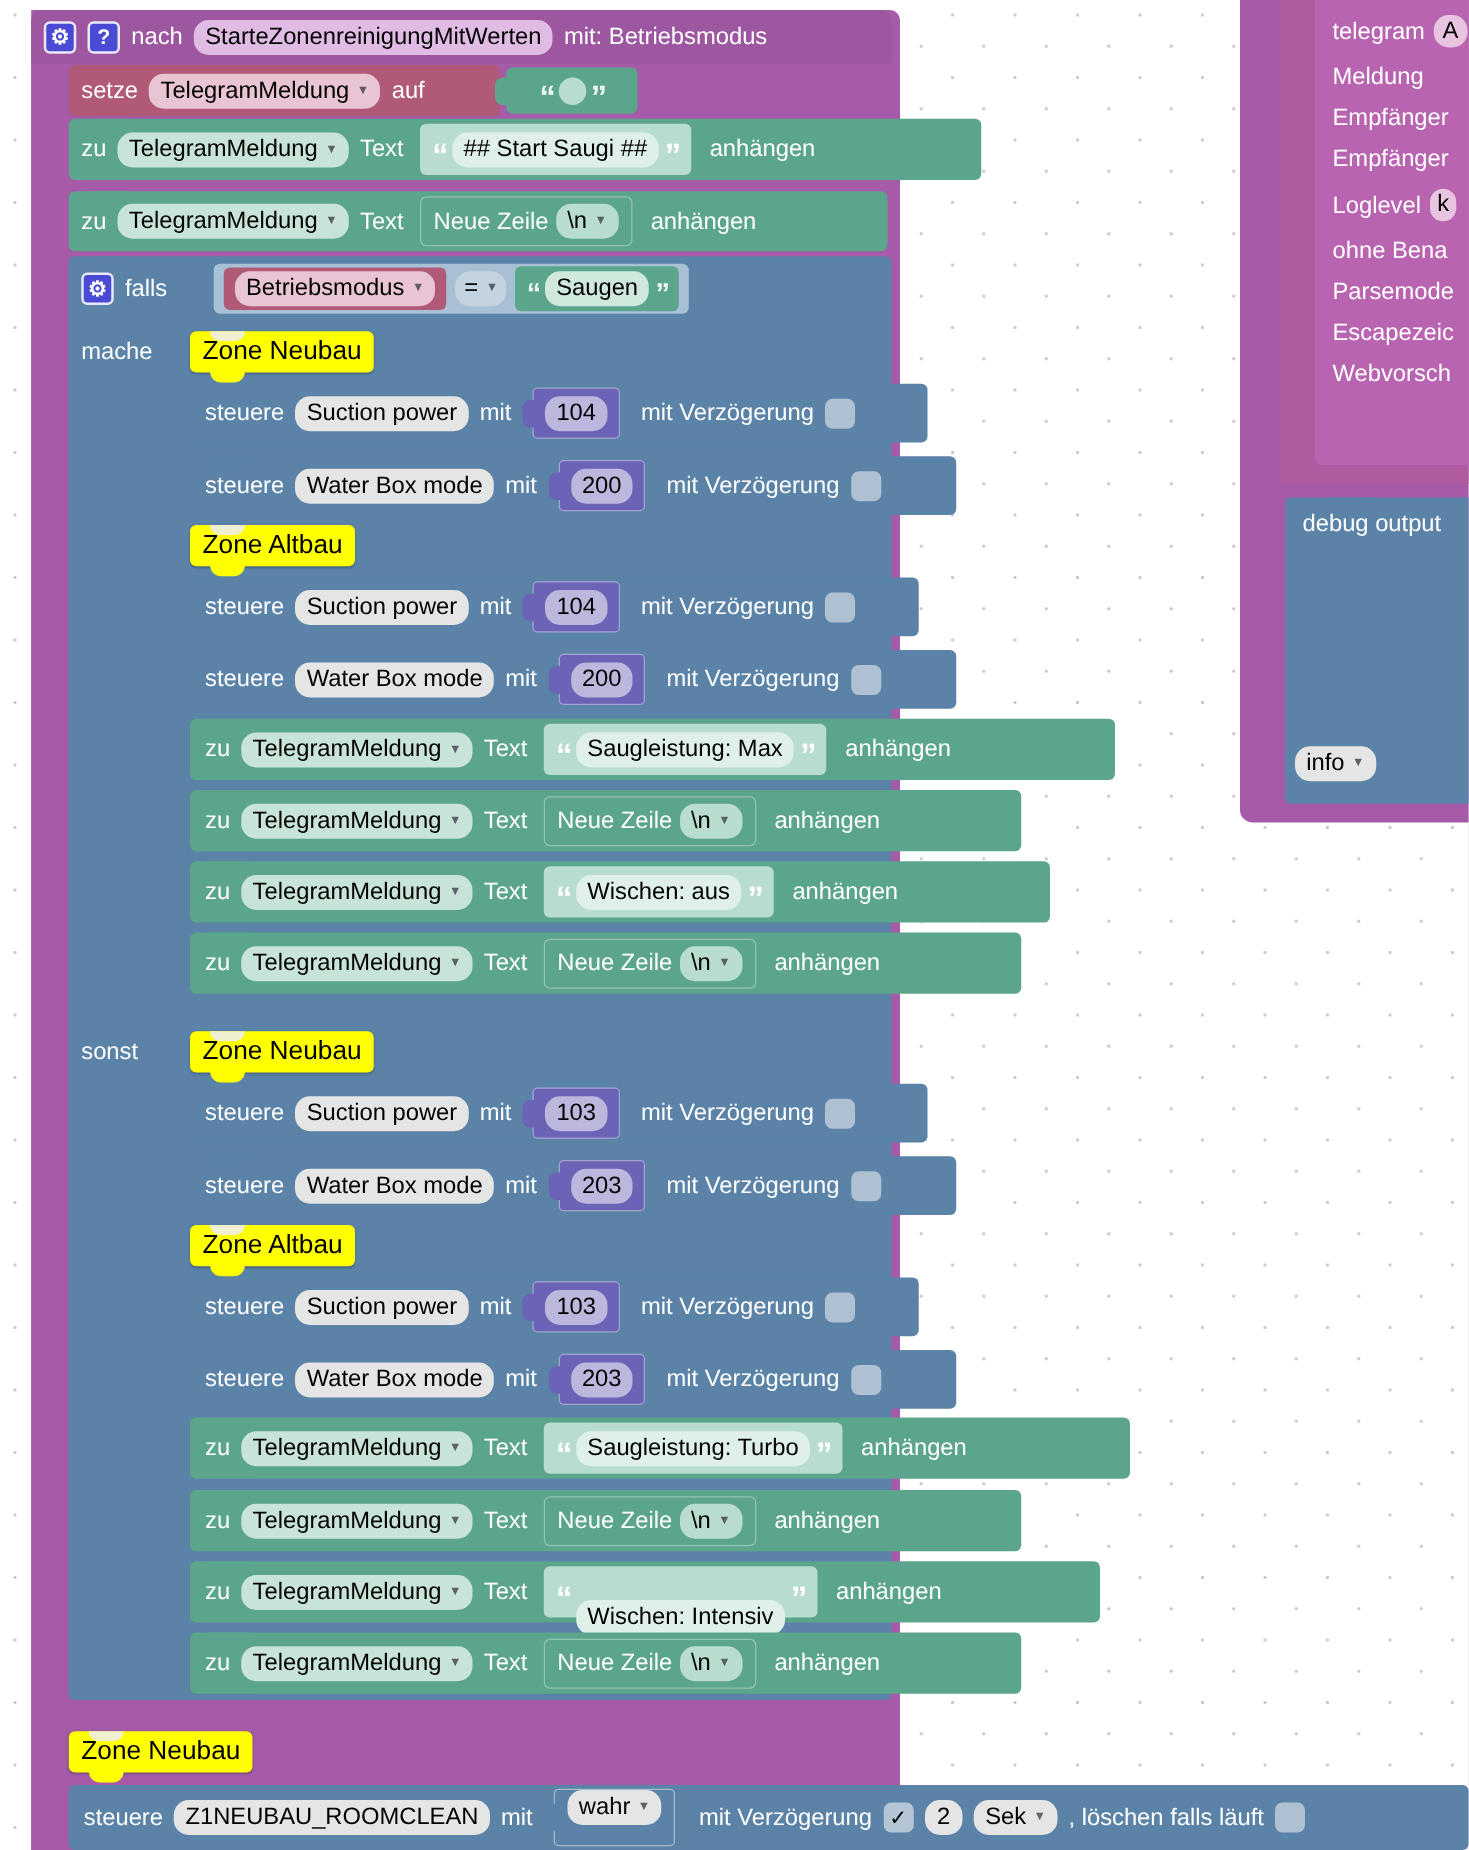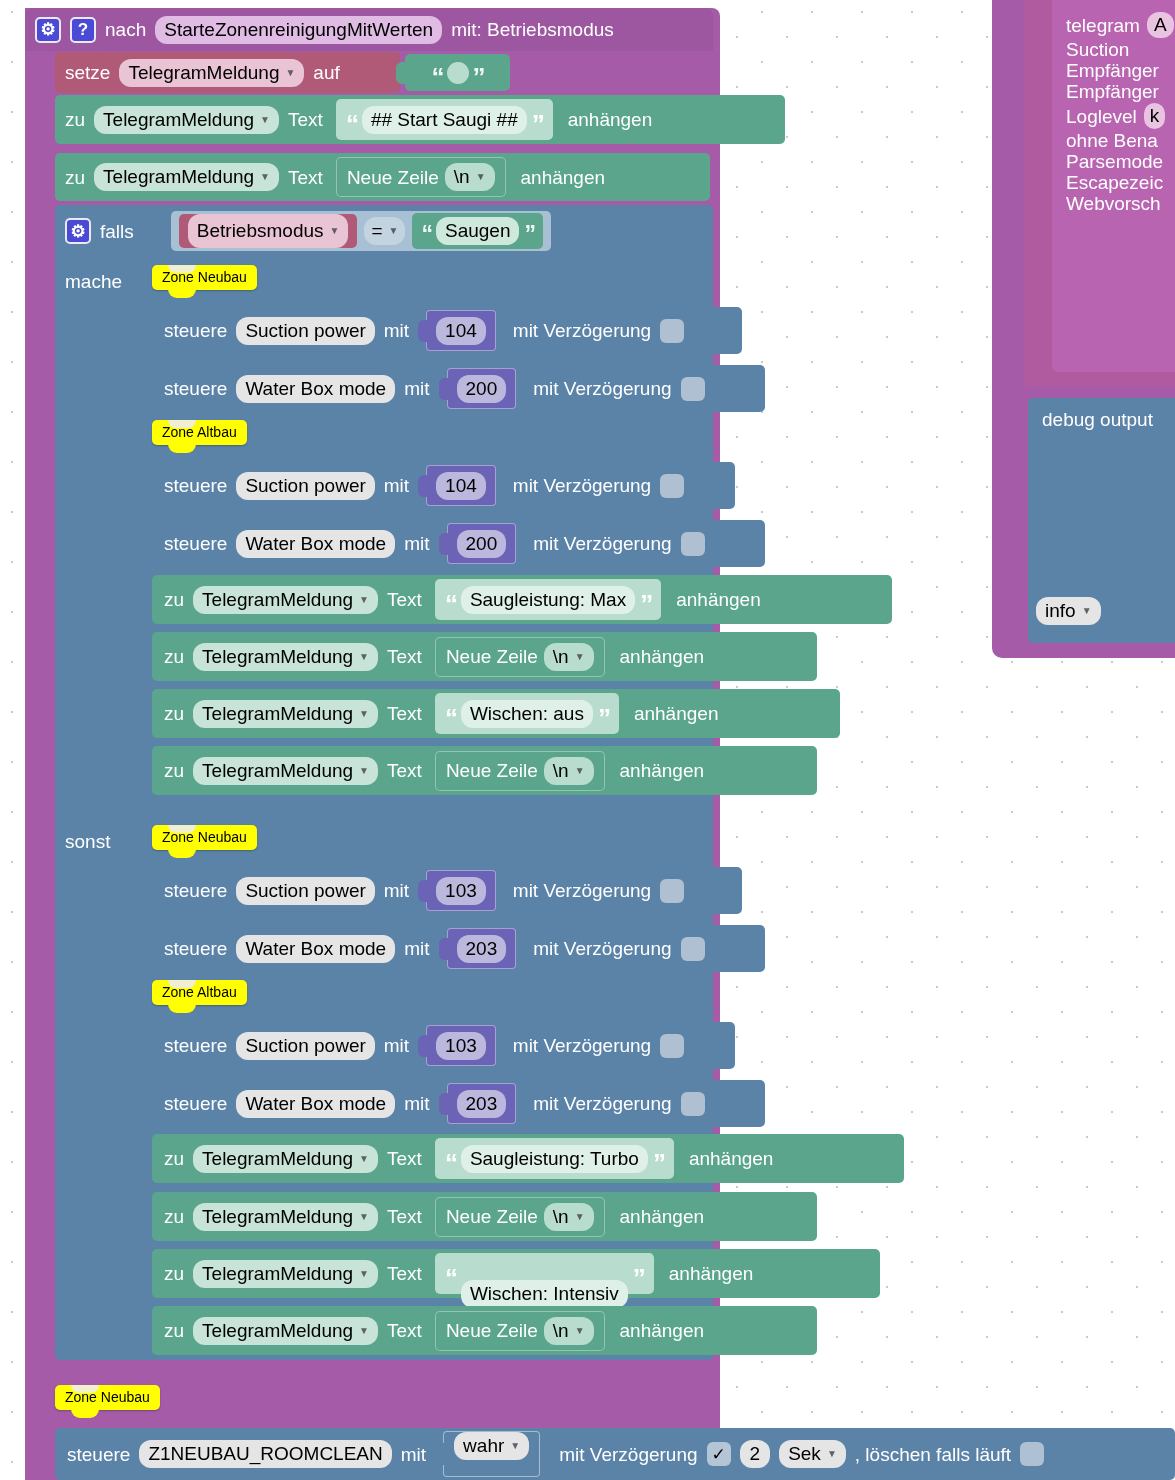--- a/index.html
+++ b/index.html
@@ -63,21 +63,21 @@
     border: 2px solid #e9e9f8;
   }
   .gear-glyph { font-size: 17px; line-height: 1; }
 
   
   .ycomment {
     position: absolute;
     background: #ffff00;
     border-radius: 5px;
     padding: 4px 10px 5px 10px;
-    font-size: 14px; color: #000;
+    font-size: 21px; color: #000;
     white-space: nowrap;
     box-shadow: 0 1px 2px rgba(0,0,0,.25);
   }
   .ycomment::before {
     content:""; position:absolute; top:0; left:16px;
     width:28px; height:8px; background:#f0f0d0;
     border-radius: 0 0 8px 8px;
   }
   .ycomment::after {
     content:""; position:absolute; bottom:-8px; left:16px;
@@ -195,21 +195,21 @@
   </div>
 
   <div class="blk" style="left:65px; top:210px; width:640px; height:42px;">
     <div class="row">
       <span class="icon-btn">
           <span class="gear-glyph">⚙</span>
         </span>
       <span class="lbl">falls</span>
 
       <span class="blk c-logic" style="position:relative; display:inline-flex; align-items:center; gap:7px; height:40px; border-radius:5px; padding:0 8px; margin-left:28px;">
-        <span class="blk c-var" style="position:relative; display:inline-flex; height:34px; border-radius:5px; padding:0 9px;">
+        <span class="blk c-var" style="position:relative; display:inline-flex; align-items:center; height:34px; border-radius:5px; padding:0 9px;">
           <span class="field c-varfld">
             <span>Betriebsmodus</span>
             <span class="caret">▼</span>
           </span>
         </span>
         <span class="field" style="background:#c3d3e0; padding:3px 7px;">
           <span>=</span>
           <span class="caret">▼</span>
         </span>
         <span class="blk c-text" style="position:relative; display:inline-flex; align-items:center; gap:5px; height:36px; border-radius:5px; padding:0 9px;">
@@ -525,26 +525,26 @@
       <span class="lbl">, löschen falls läuft</span>
       <span class="cbox empty"></span>
     </div>
   </div>
 
   <div class="blk c-event" style="left:992px; top:0px; width:183px; height:658px; border-radius:0 0 0 10px;"></div>
 
   <div class="blk c-tele" style="left:1024px; top:0px; width:151px; height:387px; border-radius:0 0 0 6px;"></div>
 
   <div class="blk c-tele" style="left:1052px; top:0px; width:123px; height:372px; border-radius:0 0 0 6px; background:#b864b0;">
-    <div style="padding:12px 0 0 14px; display:flex; flex-direction:column; gap:2px;">
+    <div style="padding:12px 0 0 14px; display:flex; flex-direction:column; gap:14px;">
       <div style="display:flex; align-items:center; gap:7px;">
         <span class="lbl">telegram</span>
         <span class="field c-telefld" style="padding:2px 7px;">A</span>
       </div>
-      <span class="lbl">Suction</span>
+      <span class="lbl">Meldung</span>
       <span class="lbl">Empfänger</span>
       <span class="lbl">Empfänger</span>
       <div style="display:flex; align-items:center; gap:7px;">
         <span class="lbl">Loglevel</span>
         <span class="field c-telefld" style="padding:2px 6px;">k</span>
       </div>
       <span class="lbl">ohne Bena</span>
       <span class="lbl">Parsemode</span>
       <span class="lbl">Escapezeic</span>
       <span class="lbl">Webvorsch</span>

